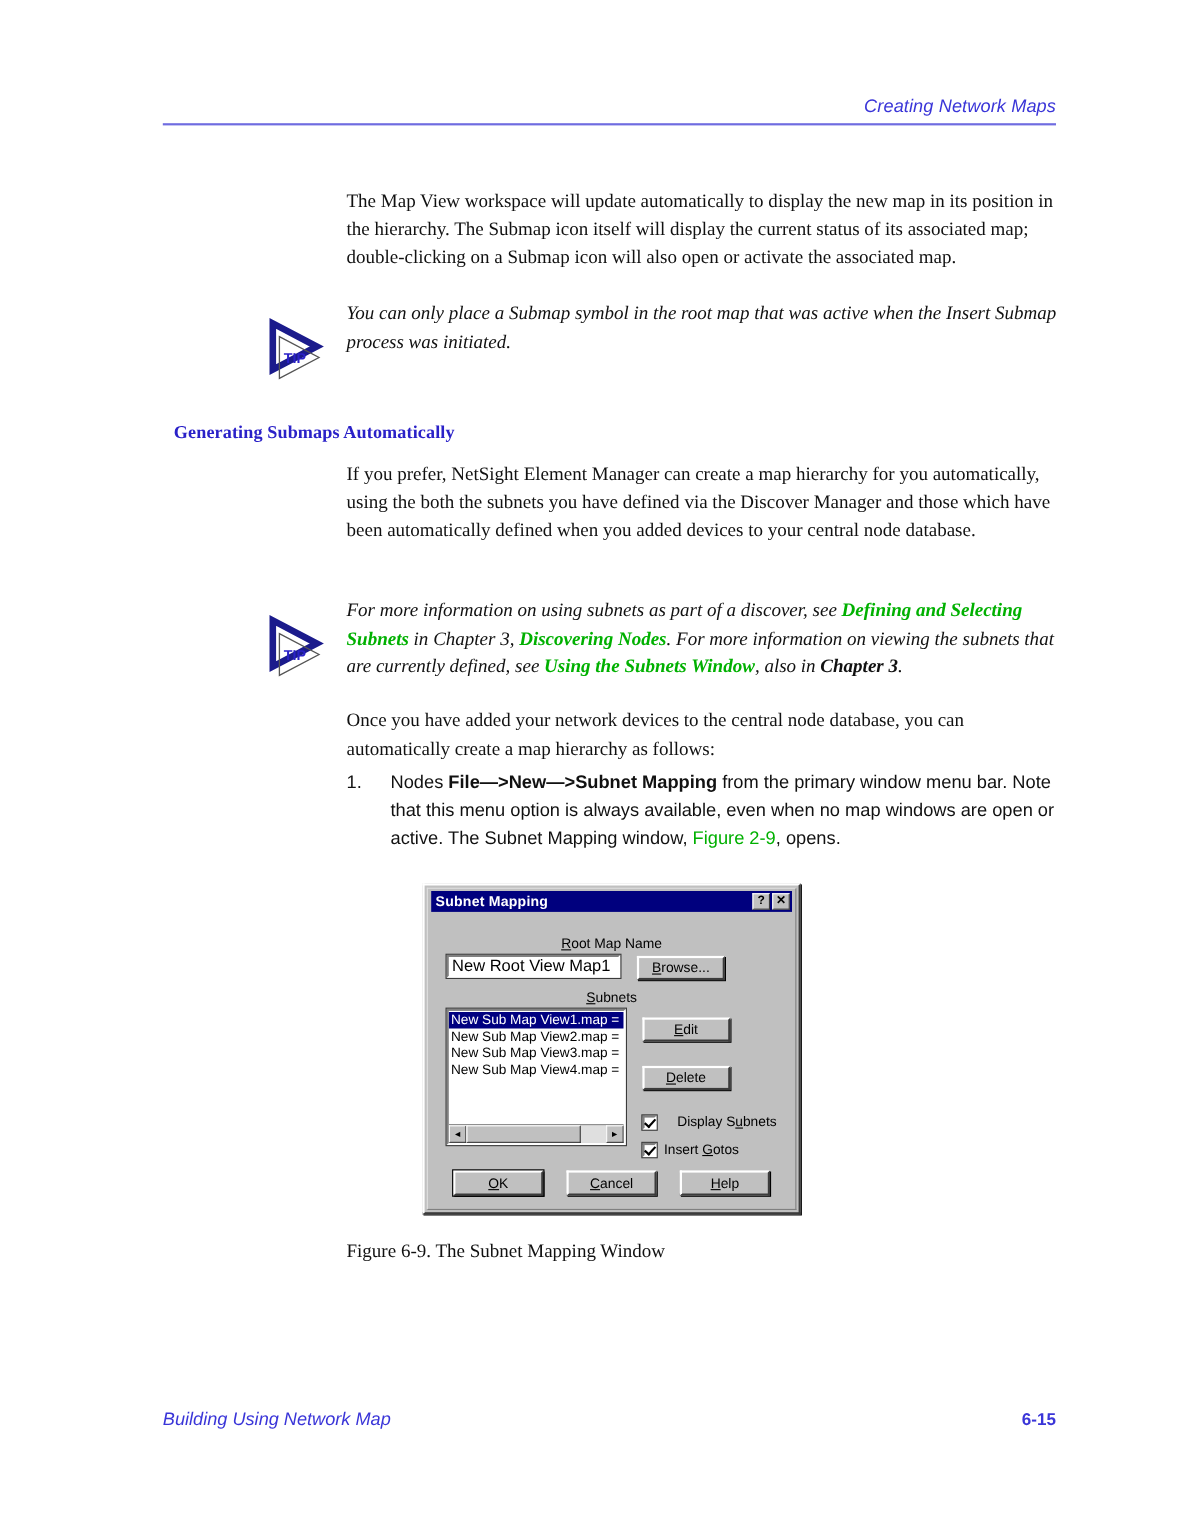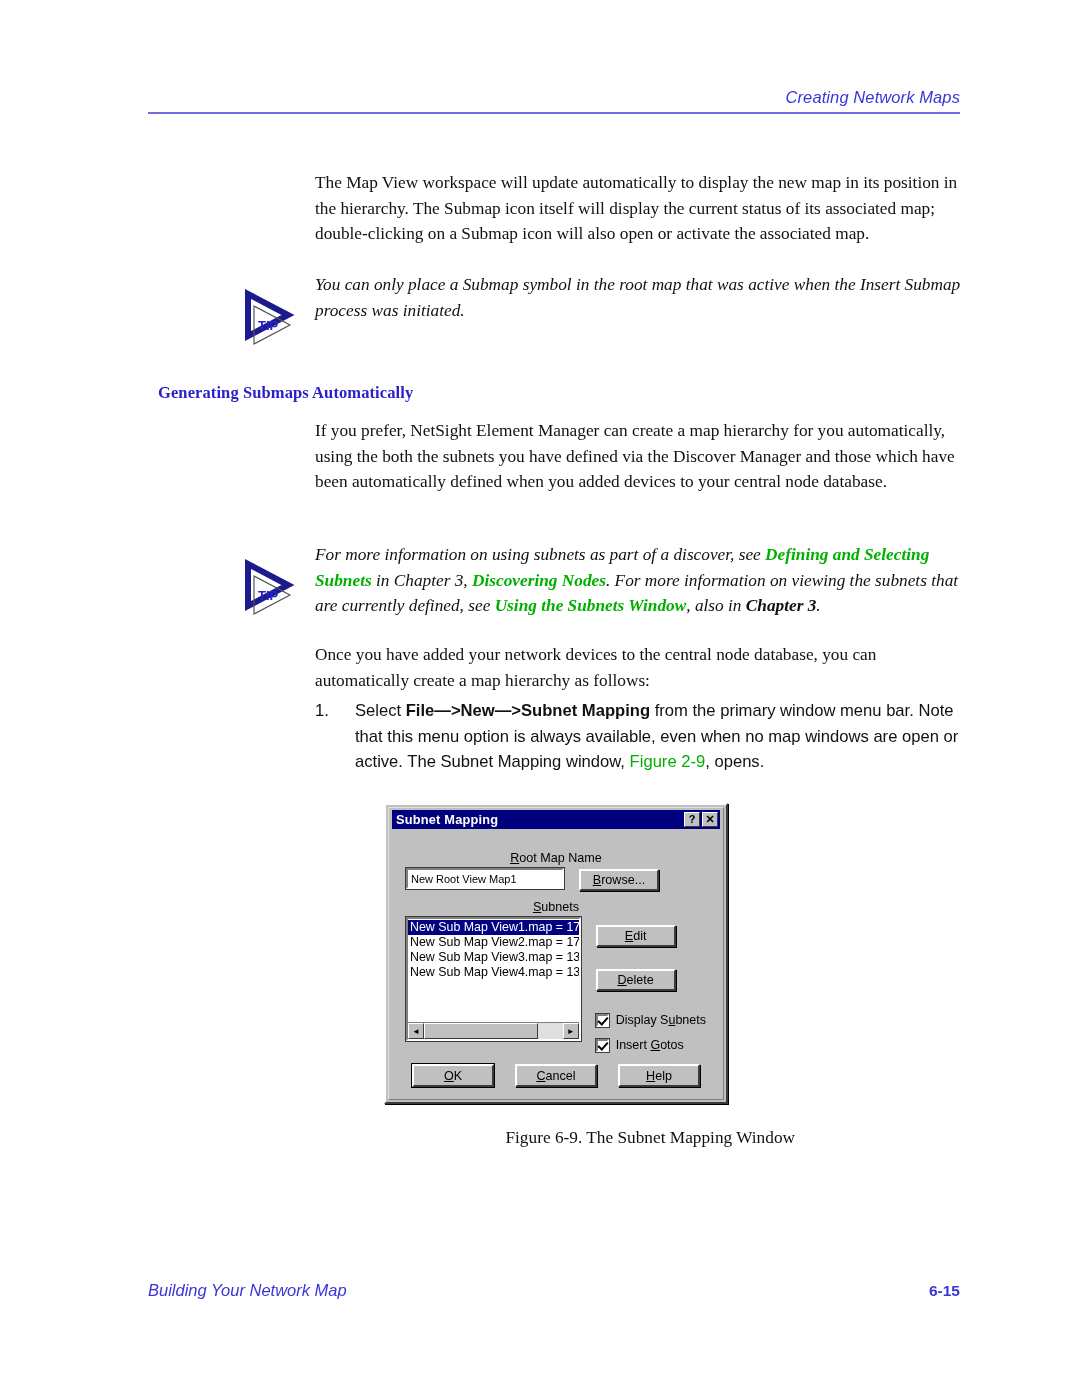--- a/index.html
+++ b/index.html
@@ -195,21 +195,21 @@
     border-top: 2px solid #808080;
     border-left: 2px solid #808080;
     border-right: 2px solid #ffffff;
     border-bottom: 2px solid #ffffff;
     outline: 1px solid #3b3b3b;
     height: 21px;
     width: 158px;
     padding: 1px 3px;
     display: flex;
     align-items: center;
-    font-size: 11px;
+    font-size: 15px;
     box-sizing: border-box;
   }
 
   .btn {
     background: #c0c0c0;
     border-top: 2px solid #ffffff;
     border-left: 2px solid #ffffff;
     border-right: 2px solid #3b3b3b;
     border-bottom: 2px solid #3b3b3b;
     box-shadow: 1px 1px 0 0 #000000;
@@ -322,21 +322,21 @@
   .btn-bottom { width: 82px; height: 23px; }
   .btn-default {
     outline: 1.5px solid #000000;
     outline-offset: 0px;
   }
 
   .figcaption {
     position: absolute;
     left: 315px;
     width: 480px;
-    text-align: right;
+    text-align: left;
     font-family: "Liberation Serif", serif;
     font-size: 17.3px;
     color: #111111;
   }
 
   
   .footer {
     position: absolute;
     left: 148px;
     width: 812px;
@@ -392,21 +392,21 @@
         <text x="26" y="42" font-family="Liberation Sans, sans-serif" font-size="13" font-weight="bold" fill="#2a21c8">TIP</text>
       </svg>
     </div>
     <div class="tip-text"><span>For more information on using subnets as part of a discover, see </span><span class="lnk">Defining and Selecting Subnets</span><span> in Chapter 3, </span><span class="lnk">Discovering Nodes</span><span>. For more information on viewing the subnets that are currently defined, see </span><span class="lnk">Using the Subnets Window</span><span>, also in </span><span class="bld">Chapter 3</span><span>.</span></div>
   </div>
 
   <div class="body-block" style="top:642px;">Once you have added your network devices to the central node database, you can automatically create a map hierarchy as follows:</div>
 
   <div class="num-item" style="top:698px;">
     <span class="num">1.</span>
-    <div class="num-body"><span>Select </span><b>File—&gt;New—&gt;Subnet Mapping</b><span> from the primary window menu bar. Note that this menu option is always available, even when no map windows are open or active. The Subnet Mapping window, </span><span class="glink">Figure 2-9</span><span>, opens.</span></div>
+    <div class="num-body"><span>Nodes </span><b>File—&gt;New—&gt;Subnet Mapping</b><span> from the primary window menu bar. Note that this menu option is always available, even when no map windows are open or active. The Subnet Mapping window, </span><span class="glink">Figure 2-9</span><span>, opens.</span></div>
   </div>
 
   <div class="dlg">
     <div class="dlg-inner">
 
       <div class="titlebar">
         <span class="titlebar-text">Subnet Mapping</span>
         <span class="tb-btn">?</span>
         <span class="tb-btn">✕</span>
       </div>
@@ -441,21 +441,21 @@
 
           <div style="margin-left:15px; display:flex; flex-direction:column; gap:0;">
             <div class="btn btn-side" style="margin-top:8px;">
                 <u>E</u>
                 <span>dit</span>
               </div>
             <div class="btn btn-side" style="margin-top:22px;">
                 <u>D</u>
                 <span>elete</span>
               </div>
-            <div class="cbrow" style="margin-top:22px;">
+            <div class="cbrow" style="margin-top:22px;gap:12px;">
               <span class="cbox checked"></span>
               <span class="cb-label"><span>Display S</span><u>u</u><span>bnets</span></span>
             </div>
             <div class="cbrow" style="margin-top:11px;">
               <span class="cbox checked"></span>
               <span class="cb-label"><span>Insert </span><u>G</u><span>otos</span></span>
             </div>
           </div>
         </div>
 
@@ -474,17 +474,17 @@
             </div>
         </div>
 
       </div>
     </div>
   </div>
 
   <div class="figcaption" style="top:1128px;">Figure 6-9.  The Subnet Mapping Window</div>
 
   <div class="footer" style="top:1281px;">
-    <span class="footer-left">Building Your Network Map</span>
+    <span class="footer-left">Building Using Network Map</span>
     <span class="footer-right">6-15</span>
   </div>
 
 </div>
 
 </body></html>

